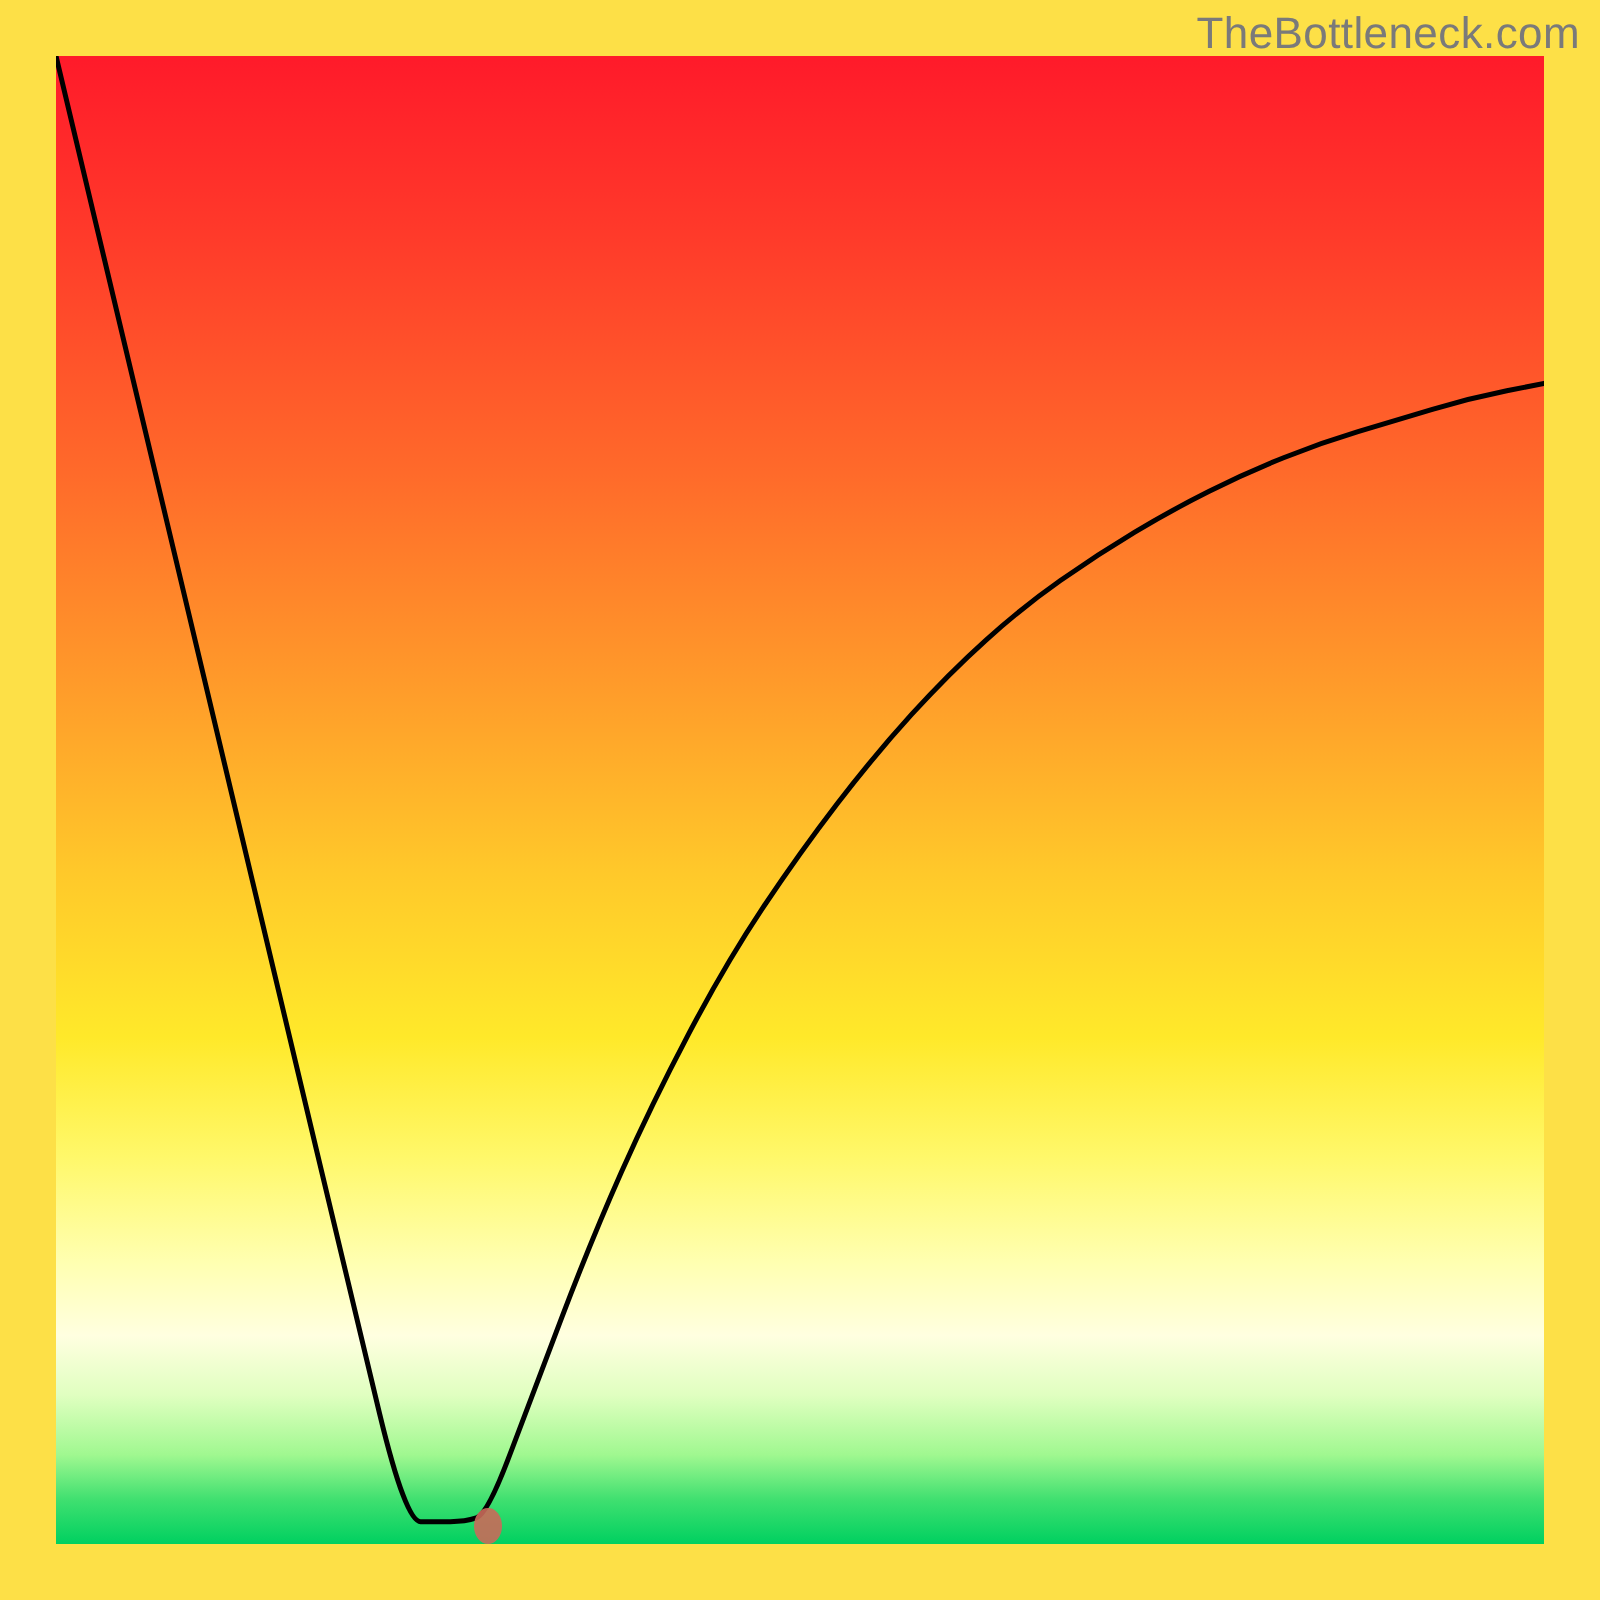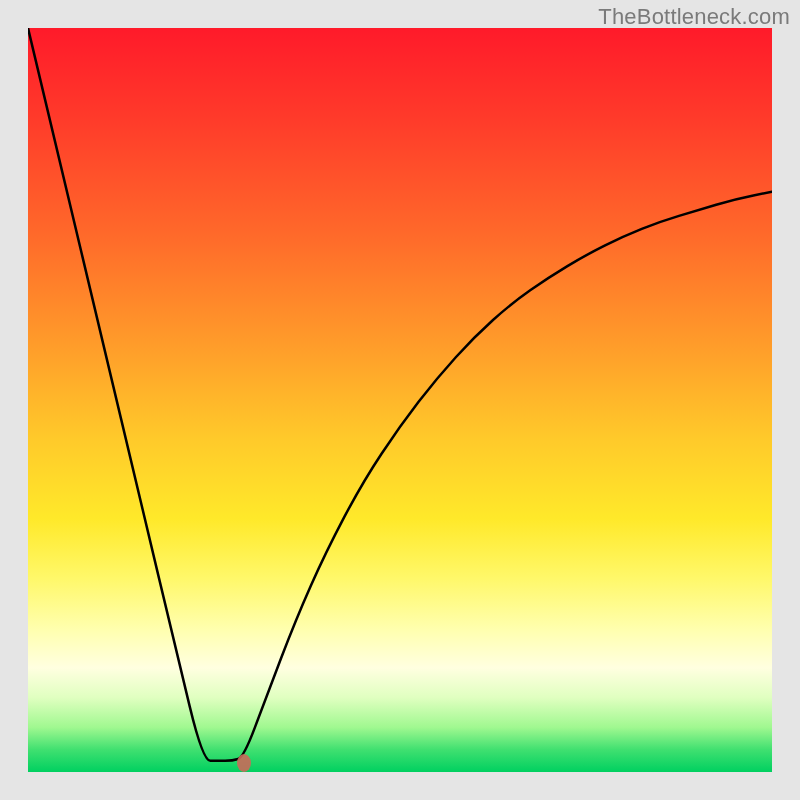--- a/index.html
+++ b/index.html
@@ -1,21 +1,21 @@
 <!DOCTYPE html>
 <html><head>
 <meta charset="utf-8">
 <style>
   * { margin: 0; padding: 0; box-sizing: border-box; }
   html, body { width: 800px; height: 800px; overflow: hidden; background: #000; }
   .frame {
     position: relative;
     width: 800px;
     height: 800px;
-    background: #e5e5e5;
+    background: #fde047;
   }
   .plot-area {
     position: absolute;
     left: 28px;
     top: 28px;
     width: 744px;
     height: 744px;
     background: linear-gradient(to bottom,
       #ff1a2a 0%,
       #ff3a2a 12%,

